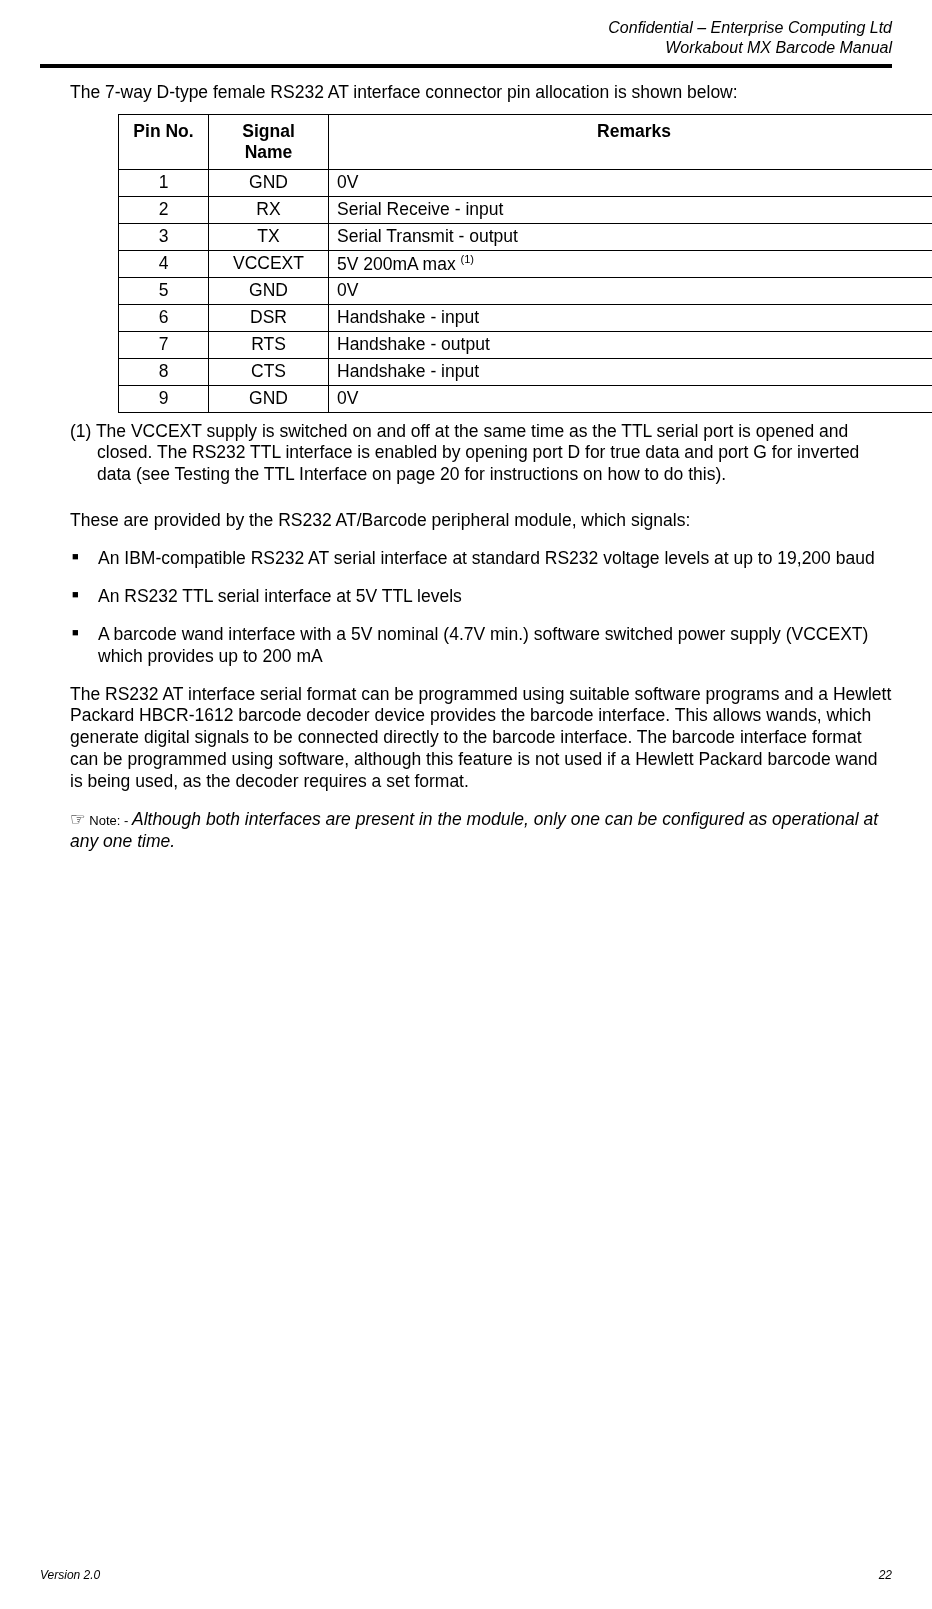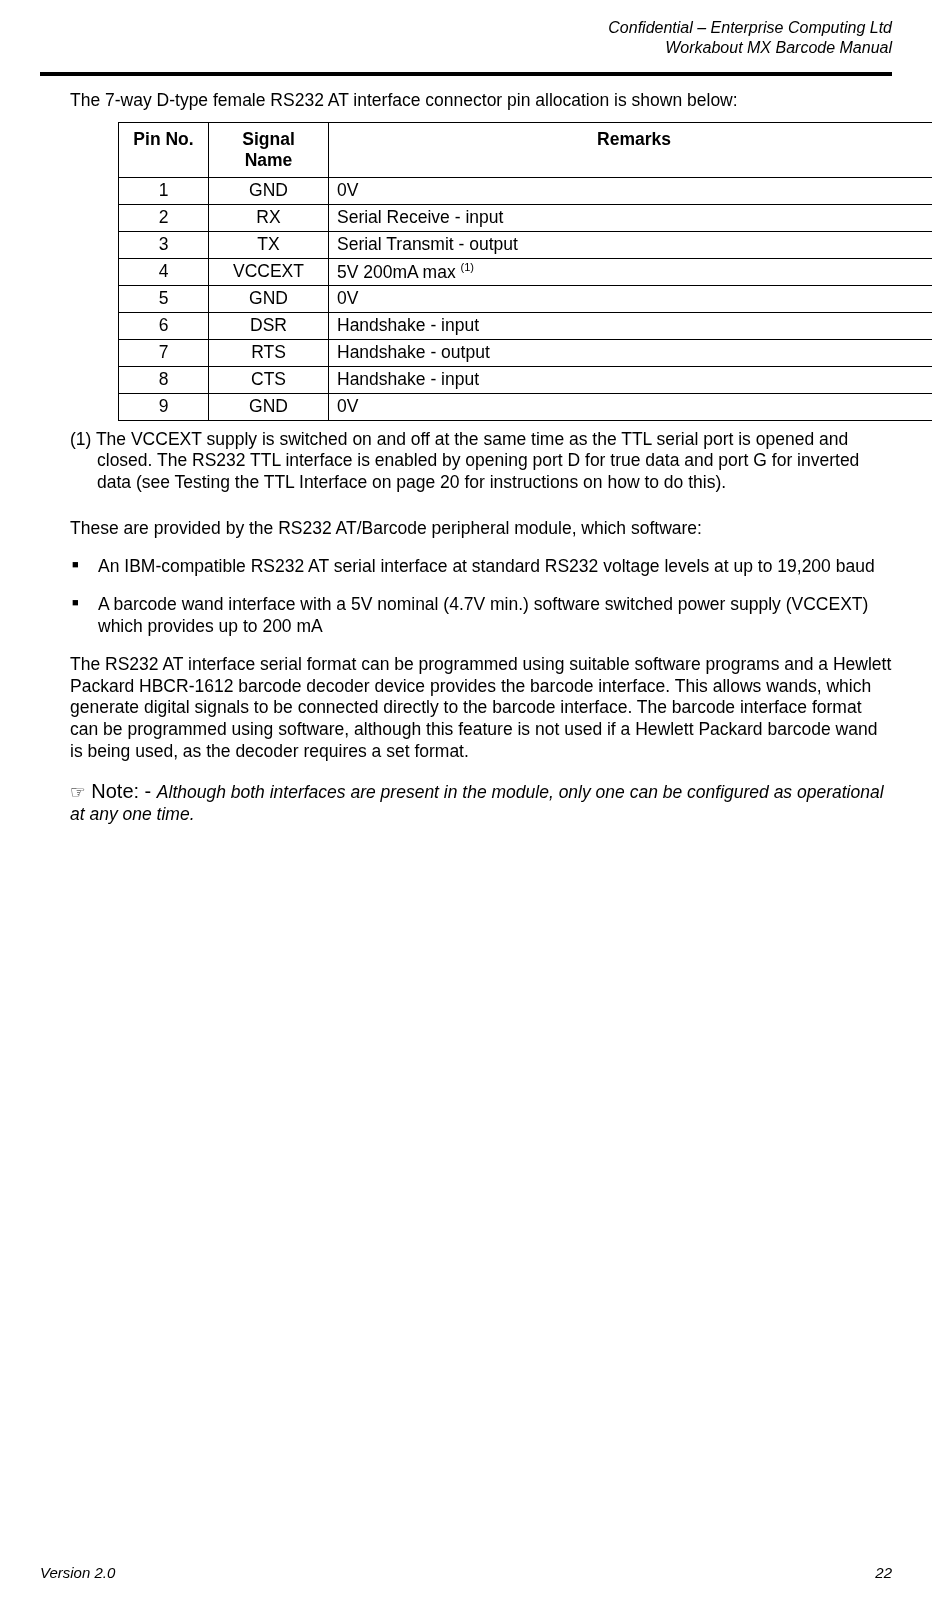--- a/index.html
+++ b/index.html
@@ -12,21 +12,21 @@
       position: relative;
       padding: 18px 40px 0 40px;
       font-size: 17.5px;
       line-height: 1.25;
     }
     .header-right {
       text-align: right;
       font-style: italic;
       font-size: 16px;
       line-height: 1.25;
-      margin-bottom: 14px;
+      margin-bottom: 6px;
     }
     .thick-rule {
       border: none;
       border-top: 4px solid #000;
       margin-bottom: 14px;
     }
     .content { padding-left: 30px; padding-right: 0px; }
     .intro { margin-bottom: 10px; }
     table.pin {
       border-collapse: collapse;
@@ -76,31 +76,31 @@
       margin-bottom: 16px;
     }
     ul.sq li::before {
       content: "■";
       position: absolute;
       left: 2px;
       top: 2px;
       font-size: 11px;
     }
     .note { margin-top: 14px; }
-    .note .lead { font-size: 20px; }
+    .note .lead { font-size: 13px; }
     .note .ital { font-style: italic; }
     .footer {
       position: absolute;
       bottom: 26px;
       left: 40px;
       right: 40px;
       display: flex;
       justify-content: space-between;
       font-style: italic;
-      font-size: 15px;
+      font-size: 12px;
     }
   </style>
 </head>
 <body>
 
 <div class="header-right">
   <span>Confidential – Enterprise Computing Ltd</span><br>
   <span>Workabout MX Barcode Manual</span>
 </div>
 <hr class="thick-rule">
@@ -169,24 +169,25 @@
           <td class="c3">0V</td>
         </tr>
     </tbody>
   </table>
 
   <p class="footnote">
     <span>(1) The VCCEXT supply is switched on and off at the same time as the TTL serial port is opened and closed. The RS232 TTL interface is enabled by opening port D for true data and port G for inverted data (see </span><span class="ital">Testing the TTL Interface</span><span> on page 20 for instructions on how to do this).</span>
   </p>
 
 
-  <p class="para">These are provided by the RS232 AT/Barcode peripheral module, which software:</p>
+  <p class="para">These are provided by the RS232 AT/Barcode peripheral module, which signals:</p>
 
   <ul class="sq">
     <li>An IBM-compatible RS232 AT serial interface at standard RS232 voltage levels at up to 19,200 baud</li>
+    <li>An RS232 TTL serial interface at 5V TTL levels</li>
     <li>A barcode wand interface with a 5V nominal (4.7V min.) software switched power supply (VCCEXT) which provides up to 200 mA</li>
   </ul>
 
   <p class="para">The RS232 AT interface serial format can be programmed using suitable software programs and a Hewlett Packard HBCR-1612 barcode decoder device provides the barcode interface. This allows wands, which generate digital signals to be connected directly to the barcode interface. The barcode interface format can be programmed using software, although this feature is not used if a Hewlett Packard barcode wand is being used, as the decoder requires a set format.</p>
 
   <p class="note">
     <span>☞</span><span class="lead"> Note: - </span><span class="ital">Although both interfaces are present in the module, only one can be configured as operational at any one time.</span>
   </p>
 
 </div>

